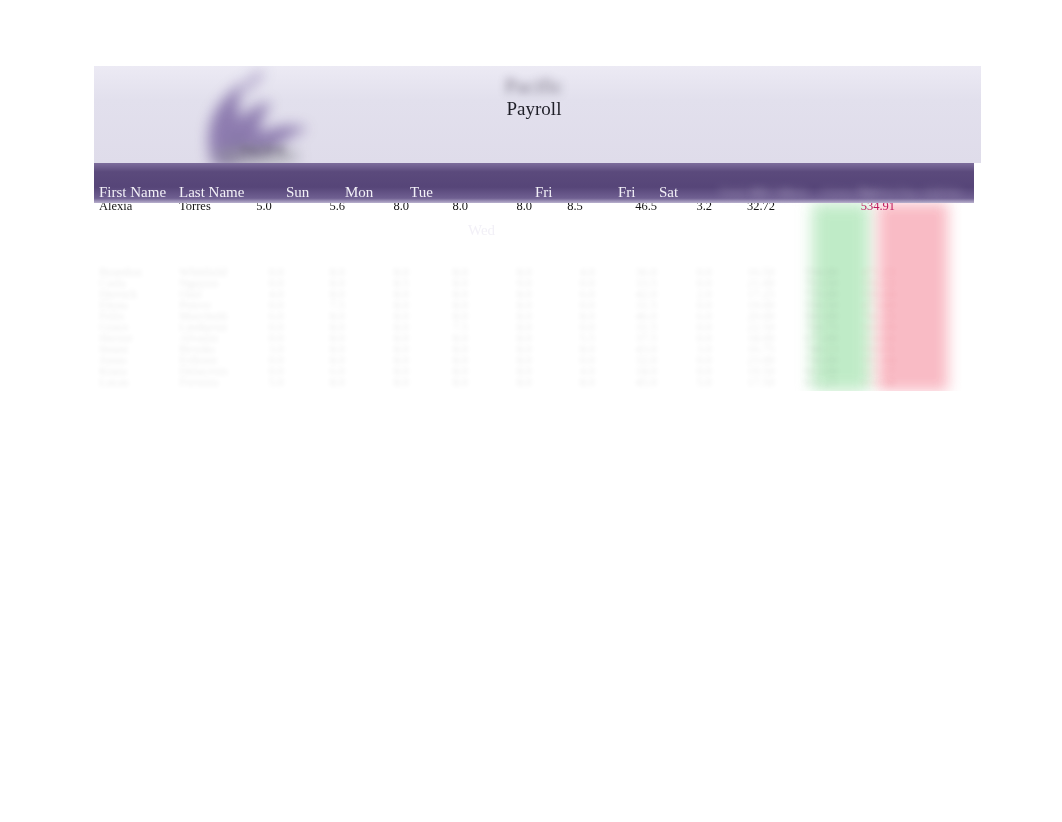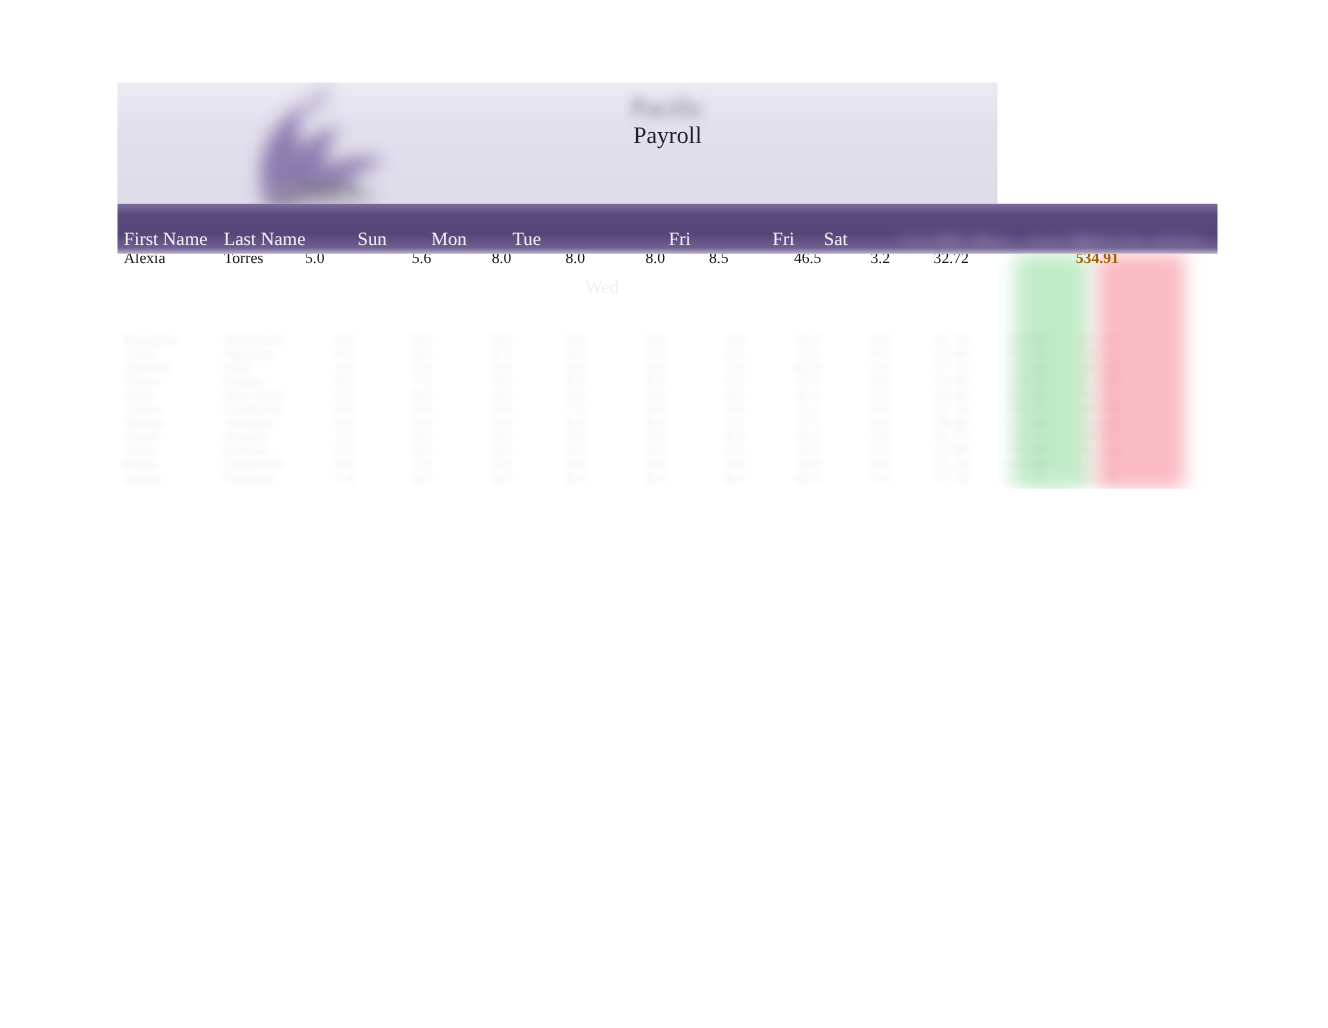--- a/index.html
+++ b/index.html
@@ -27,21 +27,21 @@
     width: 880px;
     height: 325px;
     background: #ffffff;
   }
 
   
   .banner {
     position: absolute;
     left: 0;
     top: 0;
-    width: 704px;
+    width: 887px;
     height: 97px;
     background: linear-gradient(180deg, #eceaf4 0%, #e2e0ed 35%, #dfdcea 100%);
     overflow: hidden;
     text-decoration: underline;
   }
 
   .logo {
     position: absolute;
     left: 66px;
     top: 4px;
@@ -152,21 +152,21 @@
   }
 
   .cell {
     position: absolute;
     font-size: 12.5px;
     color: #141414;
     white-space: nowrap;
     font-family: "Liberation Serif", serif;
   }
   .cell.num { text-align: right; }
-  .cell.red { color: #a16207; font-weight: bold; }
+  .cell.red { color: #be185d; font-weight: normal; }
 
   
   .row-clip {
     position: absolute;
     left: 0;
     top: 0;
     width: 880px;
     height: 10px;
     overflow: hidden;
   }
@@ -237,21 +237,21 @@
     <div class="grid">
       <div id="highlights">
           <div class="hl-col hl-green" style="left: 718px; width: 58px;"></div>
           <div class="hl-col hl-pink" style="left: 784px; width: 70px;"></div>
         </div>
       <div class="row-clip">
         <div id="row-top" class="">
             <div class="row" style="top: -4px;">
               <div class="cell" style="left: 5px;">Alexia</div>
               <div class="cell" style="left: 85px;">Torres</div>
-              <div class="cell num" style="left: 150px; width: 40px; text-align: left;">5.0</div>
+              <div class="cell num" style="left: 150px; width: 40px; text-align: center;">5.0</div>
               <div class="cell num" style="left: 211px; width: 40px; text-align: right;">5.6</div>
               <div class="cell num" style="left: 275px; width: 40px; text-align: right;">8.0</div>
               <div class="cell num" style="left: 334px; width: 40px; text-align: right;">8.0</div>
               <div class="cell num" style="left: 398px; width: 40px; text-align: right;">8.0</div>
               <div class="cell num" style="left: 461px; width: 40px; text-align: center;">8.5</div>
               <div class="cell num" style="left: 523px; width: 40px; text-align: right;">46.5</div>
               <div class="cell num" style="left: 578px; width: 40px; text-align: right;">3.2</div>
               <div class="cell num" style="left: 641px; width: 40px; text-align: right;">32.72</div>
               <div class="cell num red" style="left: 761px; width: 40px; text-align: right;">534.91</div>
             </div>

